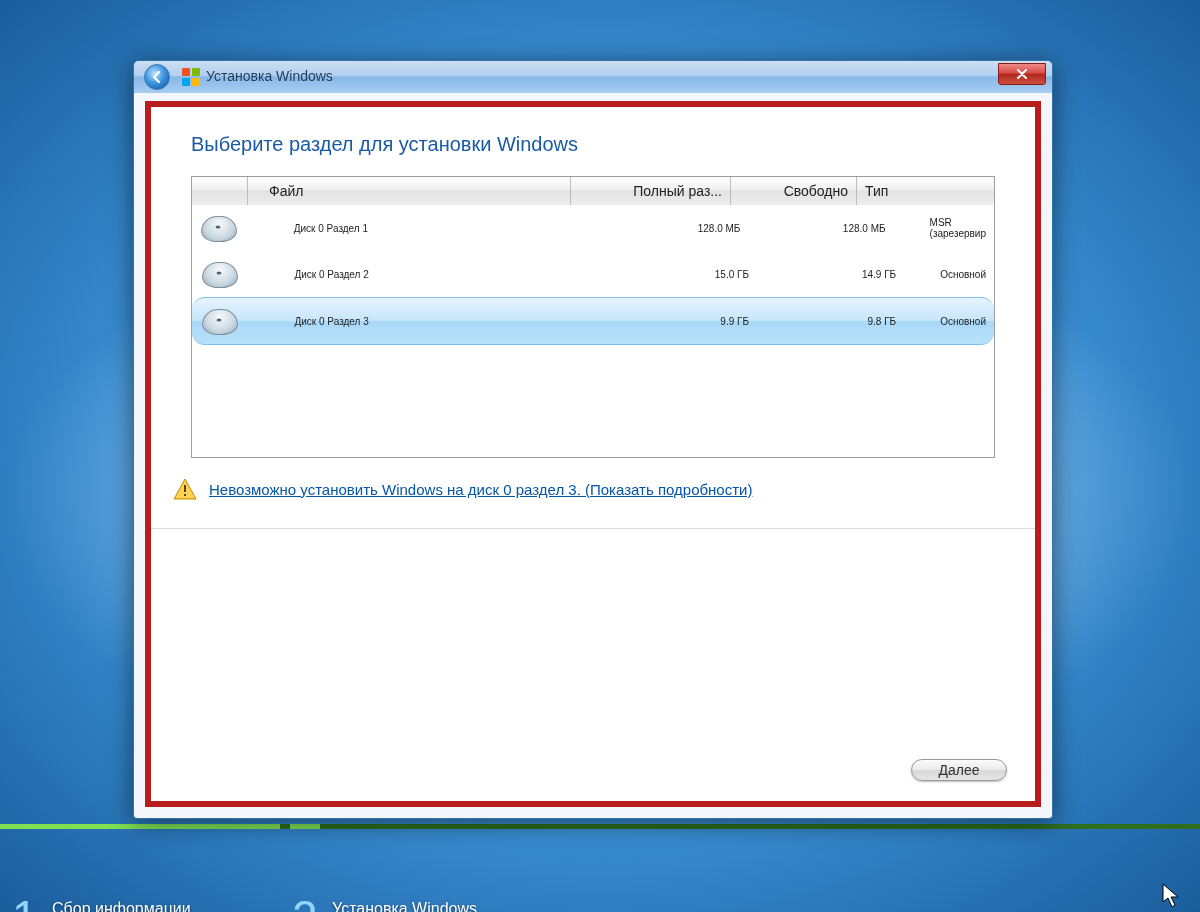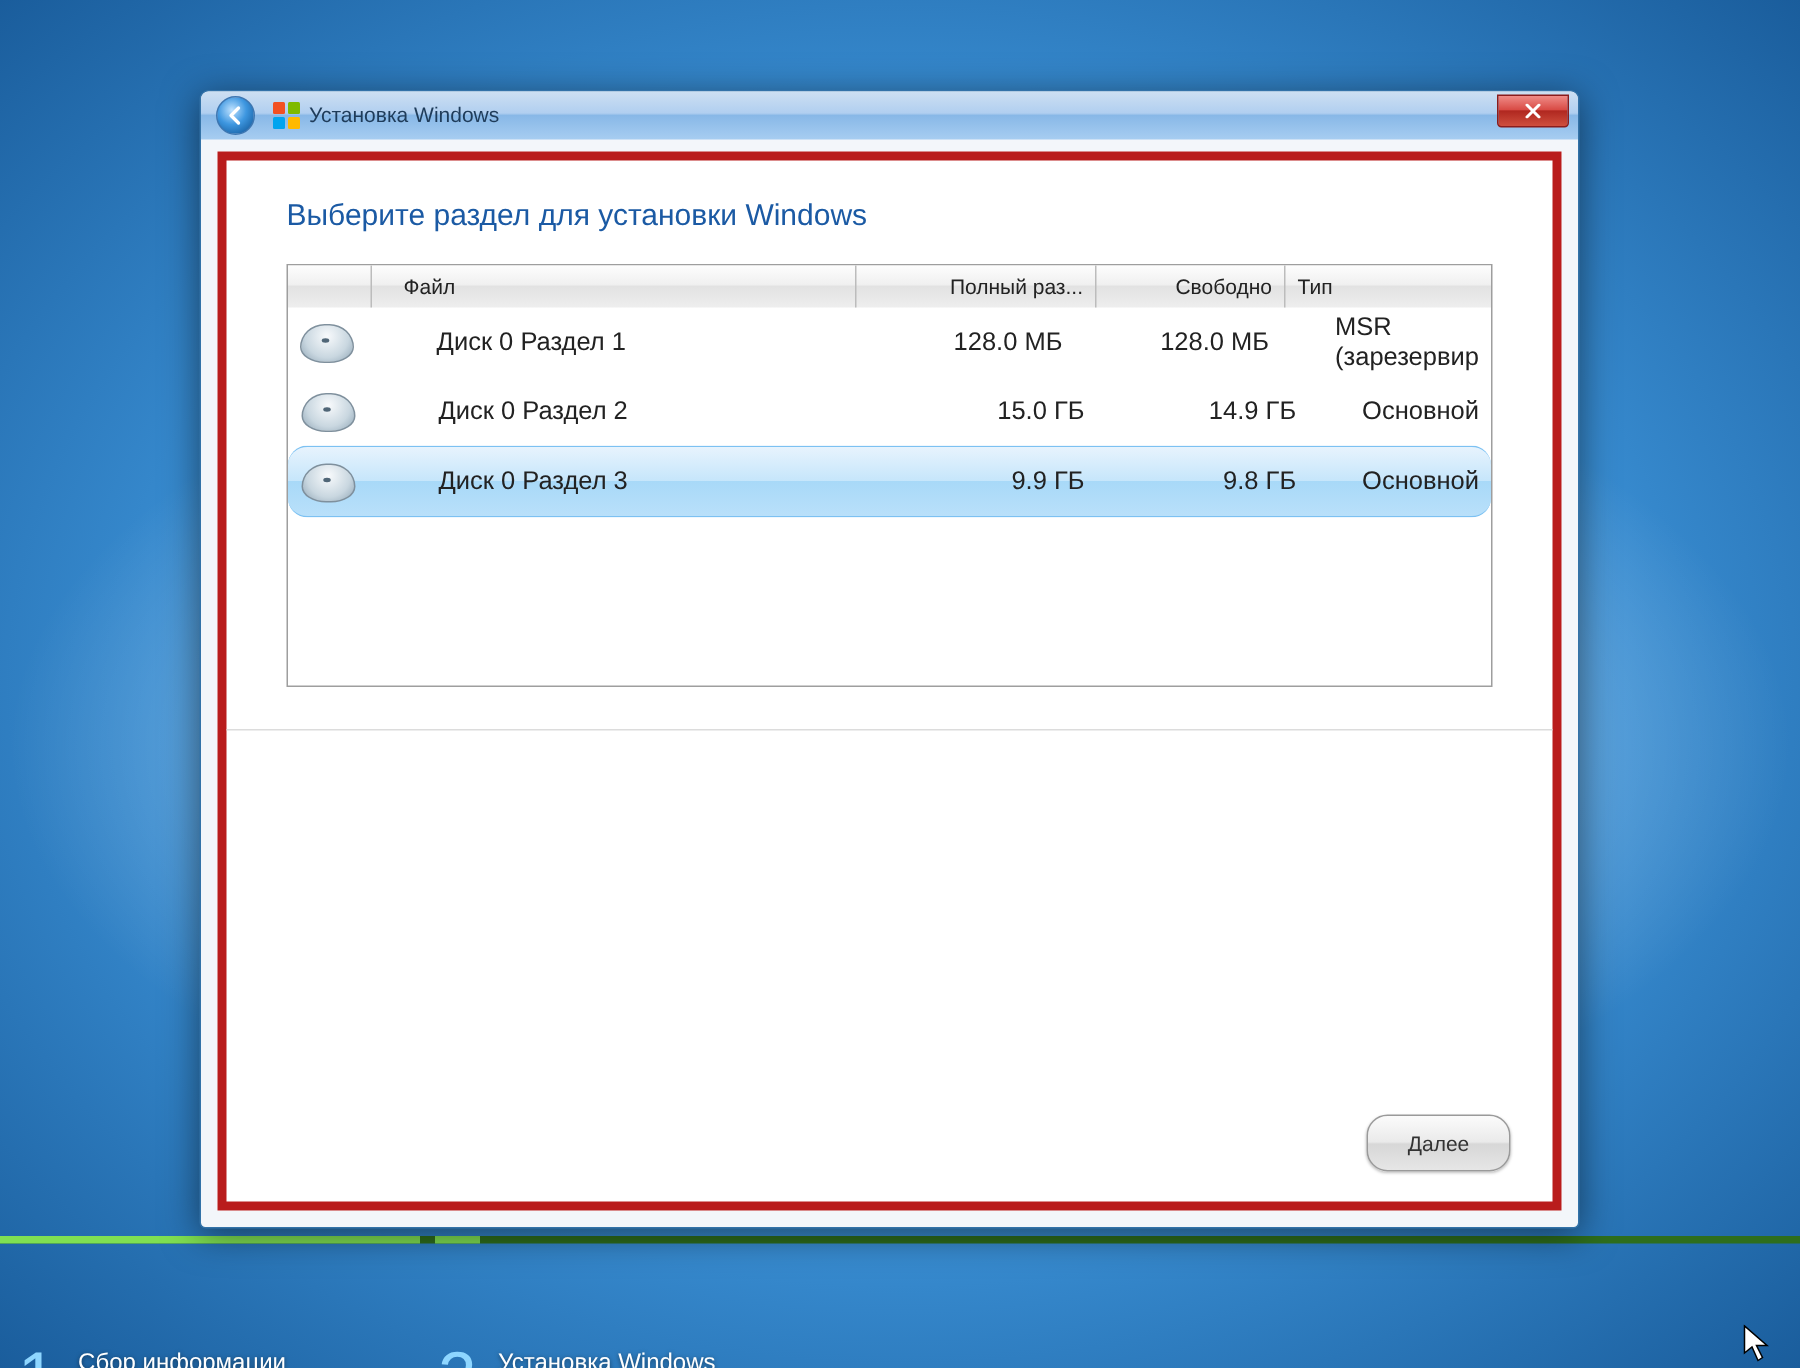--- a/index.html
+++ b/index.html
@@ -49,21 +49,21 @@
   .heading { font-size:20px; color:#1b5aa4; margin:26px 40px 20px; font-weight:400; }
 
   
   .dtable { margin:0 40px; border:1px solid #9e9e9e; background:#fff; }
   .dheader { display:flex; height:28px;
     background:linear-gradient(to bottom,#fdfdfd 0%,#f0f0f0 45%,#e2e2e2 50%,#eeeeee 100%);
     font-size:14px; color:#222; }
   .dheader > div { border-right:1px solid #bcbcbc; display:flex; align-items:center; padding:0 8px; box-sizing:border-box; }
   .dheader > div:last-child { border-right:none; }
   .dbody { }
-  .drow { display:flex; height:46px; font-size:17px; color:#222; align-items:center;gap:28px; }
+  .drow { display:flex; height:46px; font-size:10px; color:#222; align-items:center;gap:28px; }
   .drow.selected { background:linear-gradient(to bottom,#e7f3fd 0%,#c6e6fb 49%,#a8d9f8 50%,#b9e0fa 100%);
     border-top:1px solid #7cc1f2; border-bottom:1px solid #7cc1f2;border-radius:13px; }
   .col-icon { width:56px; display:flex; justify-content:center; }
   .col-name { width:310px;margin-left:13px; }
   .col-total { width:160px; text-align:right; justify-content:flex-end; padding-right:18px; }
   .col-free { width:126px; text-align:right; justify-content:flex-end; padding-right:8px; }
   .col-type { flex:1; }
   .drow > div { padding:0 8px; box-sizing:border-box; }
   .dspacer { height:112px; }
   .disk-icon { width:34px; height:24px; position:relative; }
@@ -84,21 +84,21 @@
 
   
   .warning-row { margin:20px 22px 0; display:flex; align-items:center; gap:12px; }
   .warn-tri { width:24px; height:22px; }
   .warning-row a { color:#0556a7; font-size:15px; text-decoration:underline; cursor:pointer; }
 
   .sep { height:1px; background:#dcdcdc; margin:28px 0 0; }
 
   
   .next-wrap { position:absolute; right:28px; bottom:20px; }
-  .btn-next { width:96px; height:38px; border:1px solid #9a9a9a; border-radius:14px;
+  .btn-next { width:96px; height:22px; border:1px solid #9a9a9a; border-radius:14px;
     background:linear-gradient(to bottom,#fbfbfb 0%,#eaeaea 48%,#d7d7d7 52%,#e6e6e6 100%);
     color:#333; font-size:14px; cursor:pointer; box-shadow:0 1px 2px rgba(0,0,0,0.25); }
 
   
   .cursor { position:absolute; z-index:50; pointer-events:none; }
 </style>
 </head>
 <body>
 
 <div class="progress-track">
@@ -174,20 +174,30 @@
           <div class="col-name">Диск 0 Раздел 3</div>
           <div class="col-total">9.9 ГБ</div>
           <div class="col-free">9.8 ГБ</div>
           <div class="col-type">Основной</div>
         </div>
         <div class="dspacer"></div>
       </div>
     </div>
 
 
+    <div class="warning-row">
+      <span class="warn-tri">
+        <svg width="24" height="22" viewBox="0 0 24 22">
+            <path d="M12 1 L23 21 L1 21 Z" fill="#ffd351" stroke="#c08a00" stroke-width="1"></path>
+            <rect x="11" y="7" width="2" height="7" fill="#5a4000"></rect>
+            <rect x="11" y="16" width="2" height="2" fill="#5a4000"></rect>
+          </svg>
+      </span>
+      <a>Невозможно установить Windows на диск 0 раздел 3. (Показать подробности)</a>
+    </div>
 
     <div class="sep"></div>
 
     <div class="next-wrap">
       <button class="btn-next">Далее</button>
     </div>
   </div>
 </div>
 
 <div class="cursor" style="left:1162px; top:883px;">

